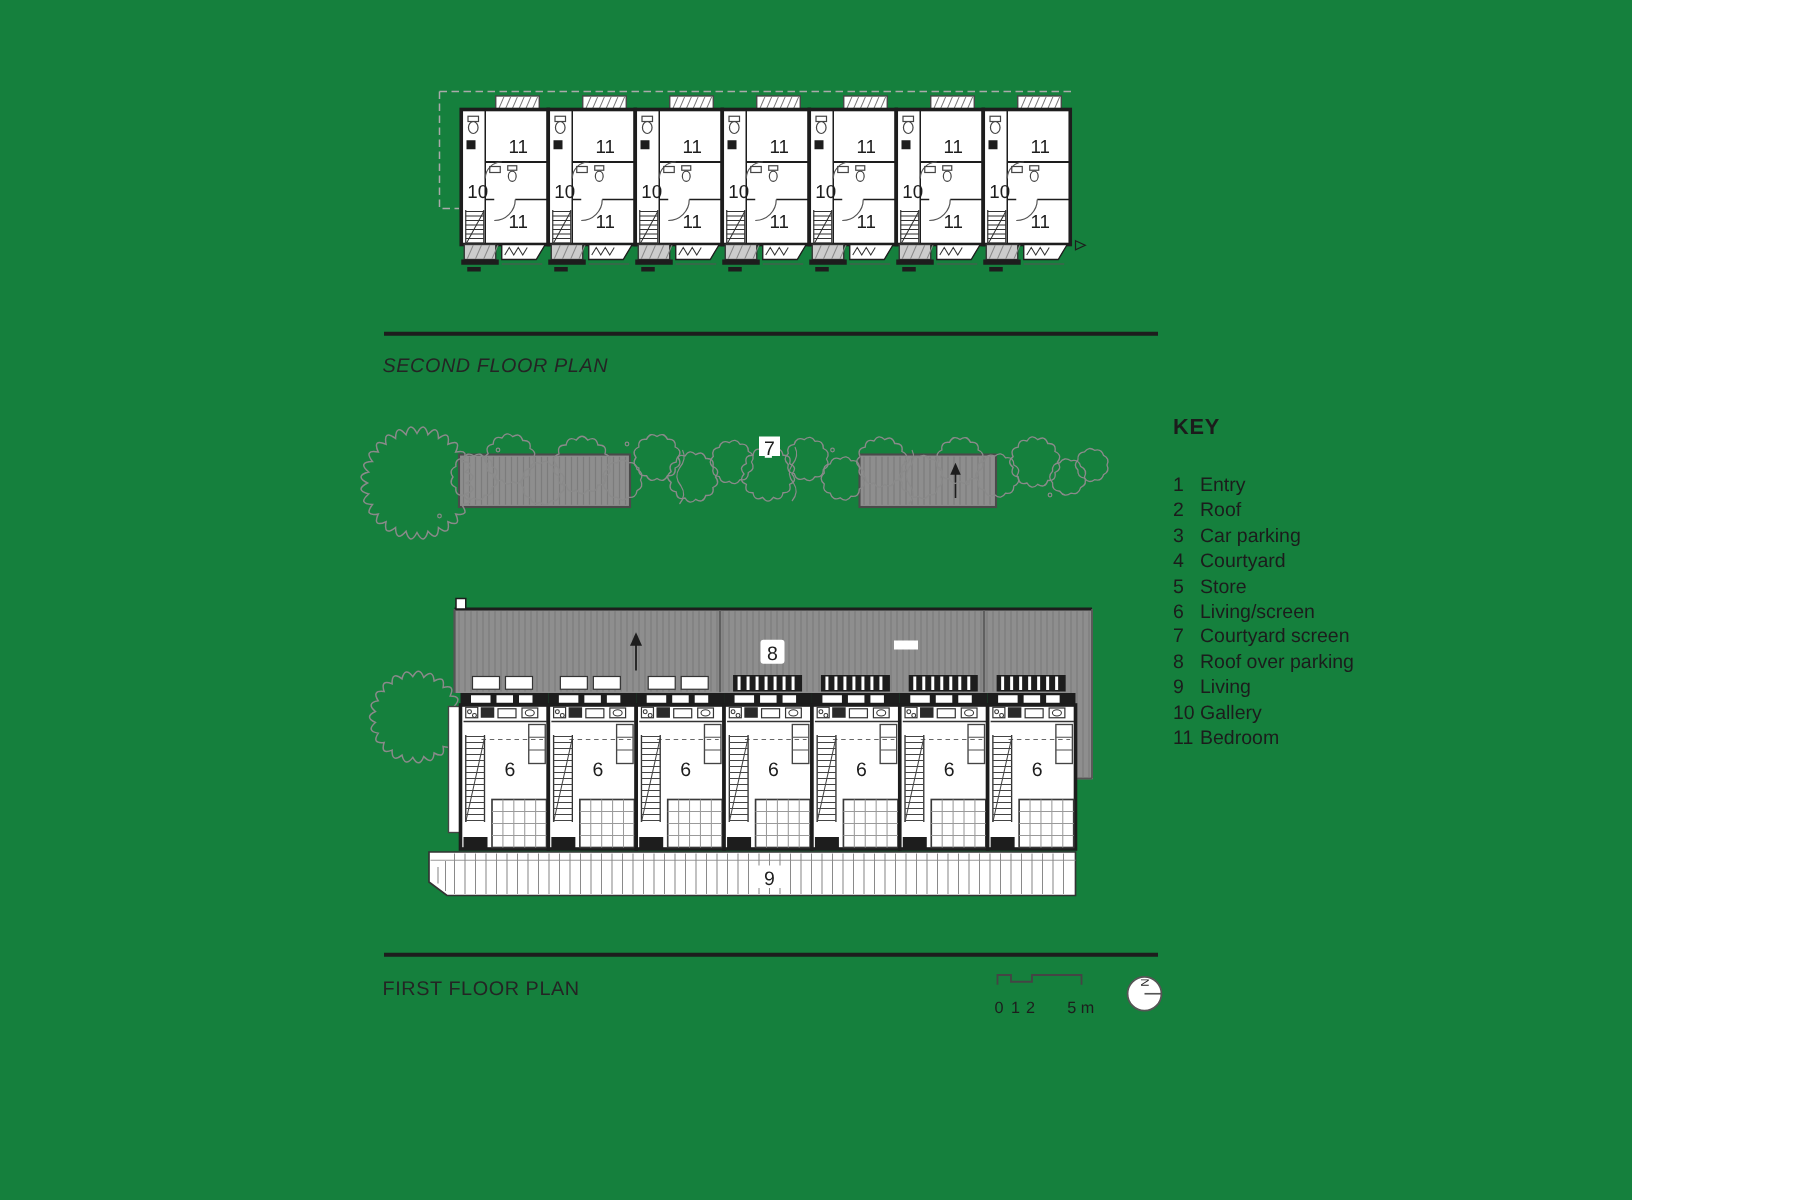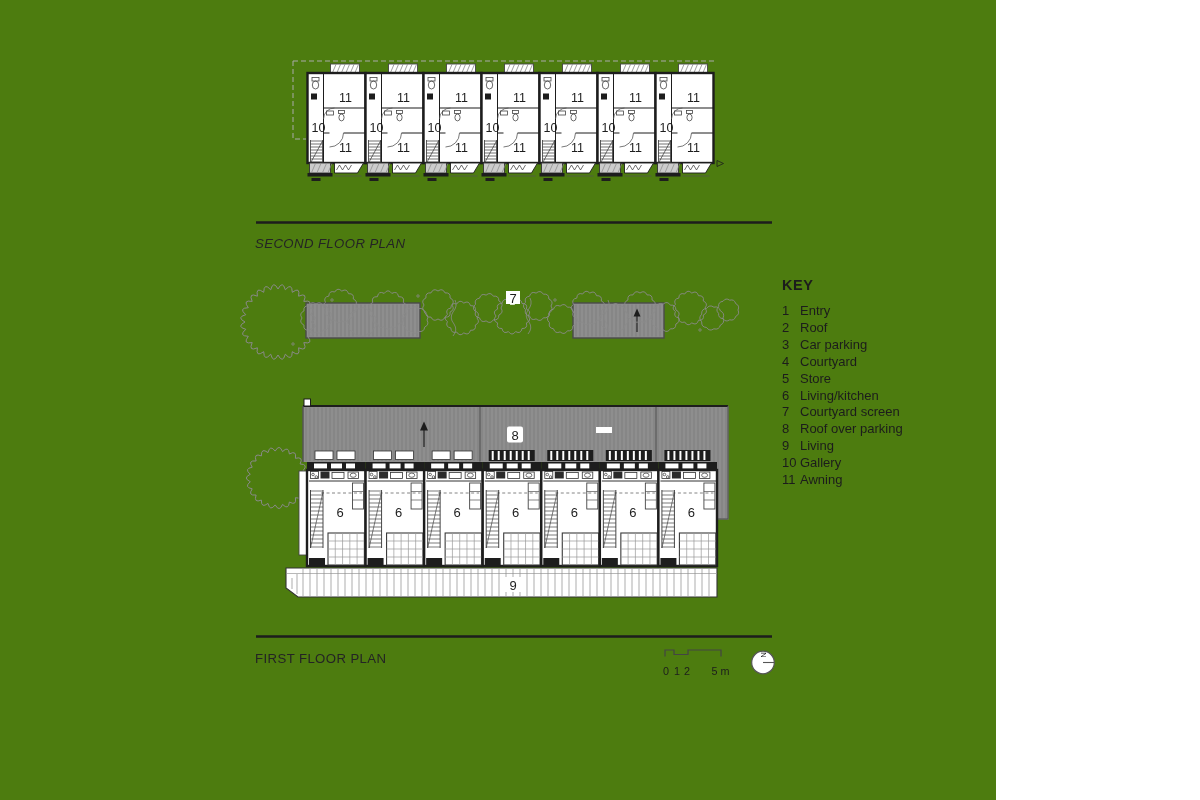--- a/index.html
+++ b/index.html
@@ -1,20 +1,20 @@
 <!DOCTYPE html>
 <html><head>
 <meta charset="utf-8">
 <style>
   html,body{margin:0;padding:0;background:#ffffff;}
-  .sheet{position:relative;width:996px;height:800px;background:#4d7c0f;overflow:hidden;
+  .sheet{position:relative;width:1088px;height:800px;background:#15803d;overflow:hidden;
          font-family:"Liberation Sans",sans-serif;}
   .plan-title{position:absolute;font-size:13.2px;letter-spacing:.4px;color:#242424;}
   .key{position:absolute;left:782px;top:277px;color:#1c1c1c;}
-  .key-heading{font-weight:700;font-size:14.5px;letter-spacing:.5px;margin:0 0 10px 0;}
+  .key-heading{font-weight:700;font-size:14.5px;letter-spacing:.5px;margin:0 0 22px 0;}
   .key-row{display:flex;font-size:13px;line-height:16.9px;}
   .key-num{width:18px;flex:none;}
   svg text{font-family:"Liberation Sans",sans-serif;fill:#1d1d1d;}
   .halo{stroke:#ffffff;stroke-width:3.5px;paint-order:stroke;}
 </style>
 </head>
 <body>
 
 <div class="sheet">
 
@@ -1037,36 +1037,36 @@
     <div class="key-row">
       <span class="key-num">4</span>
       <span>Courtyard</span>
       </div>
     <div class="key-row">
       <span class="key-num">5</span>
       <span>Store</span>
       </div>
     <div class="key-row">
       <span class="key-num">6</span>
-      <span>Living/kitchen</span>
+      <span>Living/screen</span>
       </div>
     <div class="key-row">
       <span class="key-num">7</span>
       <span>Courtyard screen</span>
       </div>
     <div class="key-row">
       <span class="key-num">8</span>
       <span>Roof over parking</span>
       </div>
     <div class="key-row">
       <span class="key-num">9</span>
       <span>Living</span>
       </div>
     <div class="key-row">
       <span class="key-num">10</span>
       <span>Gallery</span>
       </div>
     <div class="key-row">
       <span class="key-num">11</span>
-      <span>Awning</span>
+      <span>Bedroom</span>
       </div>
   </div>
 </div>
 
 </body></html>

